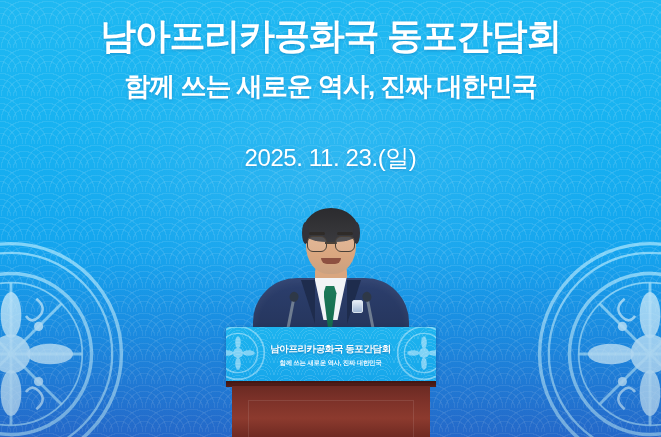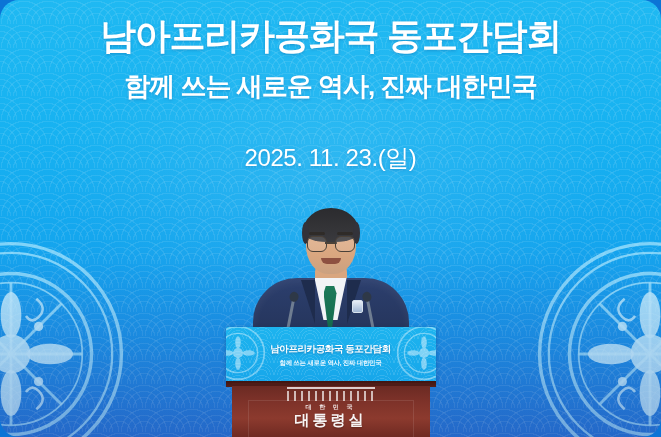--- a/index.html
+++ b/index.html
@@ -2,21 +2,21 @@
 <html><head>
 <meta charset="utf-8">
 <style>
   html,body{margin:0;padding:0;}
   body{
     width:661px;height:437px;overflow:hidden;
     font-family:"Liberation Sans","DejaVu Sans",sans-serif;
     background:#0b74d6;
   }
 
-  #stage{position:relative;width:661px;height:437px;overflow:hidden;border-radius:19px;}
+  #stage{position:relative;width:661px;height:437px;overflow:hidden;}
 
   
   .backdrop{
     position:absolute;inset:0;
     background:linear-gradient(180deg,#1fb9f2 0%,#17b2f1 30%,#14a6ee 55%,#1d8fe6 78%,#2a72d8 100%);
   }
   
   .waves{
     position:absolute;inset:0;
     opacity:.30;
@@ -321,20 +321,15 @@
             <ellipse cx="62" cy="100" rx="22" ry="10"></ellipse>
             <ellipse cx="138" cy="100" rx="22" ry="10"></ellipse>
           </g>
         </svg>
       </div>
       <div class="podium-title">남아프리카공화국 동포간담회</div>
       <div class="podium-sub">함께 쓰는 새로운 역사, 진짜 대한민국</div>
     </div>
     <div class="podium-lip"></div>
     <div class="podium-body"></div>
-    <div class="emblem">
-      <div class="gate"></div>
-      <div class="kr-small">대 한 민 국</div>
-      <div class="kr-big">대통령실</div>
-    </div>
   </div>
 
 </div>
 
 </body></html>

